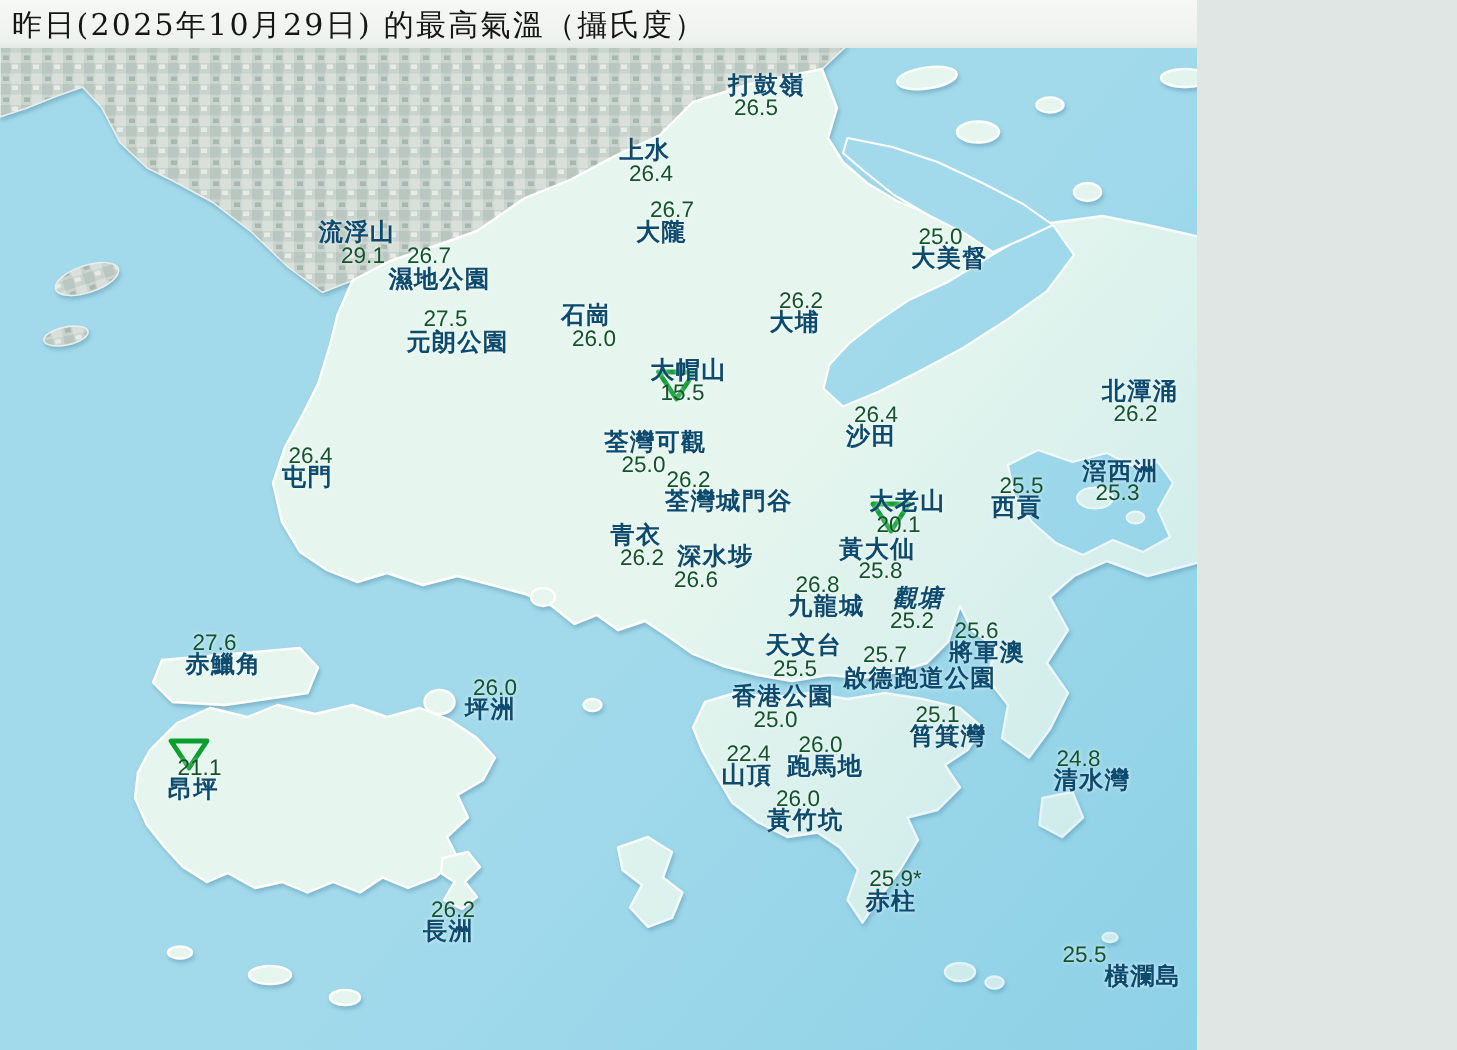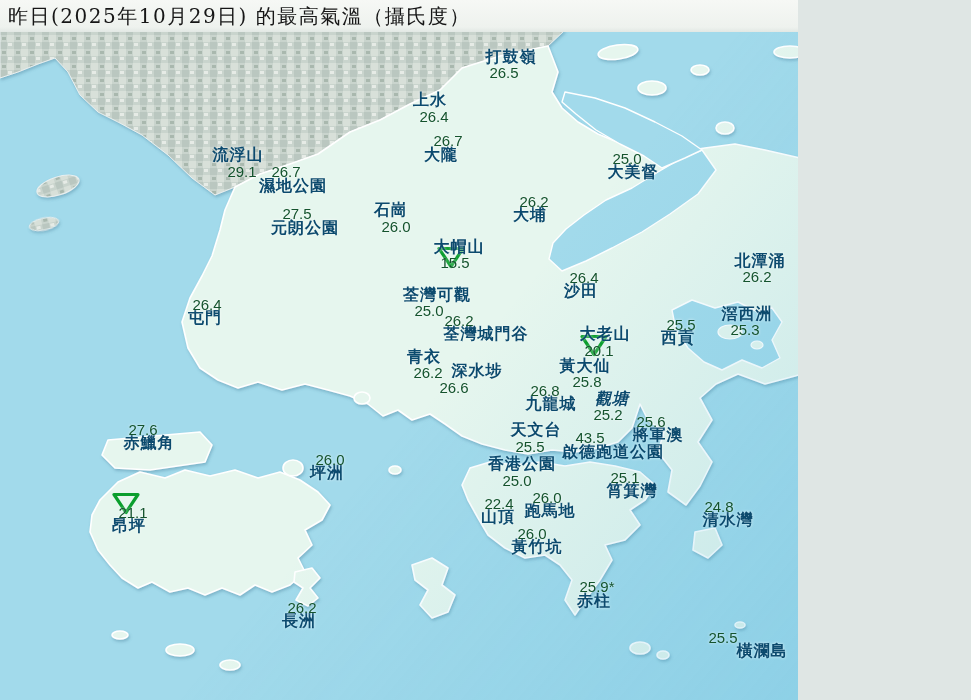--- a/index.html
+++ b/index.html
@@ -182,38 +182,38 @@
       <div class="st-value" style="left: 757px; top: 276px;">26.2</div>
       <div class="st-name" style="left: 760px; top: 261px;">北潭涌</div>
       <div class="st-value" style="left: 745px; top: 329px;">25.3</div>
       <div class="st-name" style="left: 747px; top: 314px;">滘西洲</div>
       <div class="st-value" style="left: 681px; top: 324px;">25.5</div>
       <div class="st-name" style="left: 678px; top: 338px;">西貢</div>
       <div class="st-value" style="left: 459px; top: 320px;">26.2</div>
       <div class="st-name" style="left: 486px; top: 334px;">荃灣城門谷</div>
       <div class="st-value" style="left: 428px; top: 372px;">26.2</div>
       <div class="st-name" style="left: 424px; top: 357px;">青衣</div>
-      <div class="st-value" style="left: 454px; top: 387px;">26.6</div>
+      <div class="st-value" style="left: 464px; top: 387px;">26.6</div>
       <div class="st-name" style="left: 477px; top: 371px;">深水埗</div>
       <div class="st-marker" style="left: 594px; top: 347px;"><svg width="32" height="26">
           <path d="M4,4 H28 L16,22 Z" fill="none" stroke="#0a9e2d" stroke-width="3.2" stroke-linejoin="round"></path>
         </svg></div>
       <div class="st-value" style="left: 599px; top: 350px;">20.1</div>
       <div class="st-name" style="left: 605px; top: 334px;">大老山</div>
       <div class="st-value" style="left: 587px; top: 381px;">25.8</div>
       <div class="st-name" style="left: 585px; top: 366px;">黃大仙</div>
       <div class="st-value" style="left: 545px; top: 390px;">26.8</div>
       <div class="st-name" style="left: 551px; top: 404px;">九龍城</div>
       <div class="st-value" style="left: 608px; top: 414px;">25.2</div>
       <div class="st-name" style="left: 612px; top: 399px; font-style: italic;">觀塘</div>
       <div class="st-value" style="left: 530px; top: 446px;">25.5</div>
       <div class="st-name" style="left: 536px; top: 430px;">天文台</div>
       <div class="st-value" style="left: 651px; top: 421px;">25.6</div>
       <div class="st-name" style="left: 658px; top: 435px;">將軍澳</div>
-      <div class="st-value" style="left: 590px; top: 437px;">43.5</div>
+      <div class="st-value" style="left: 590px; top: 437px;">25.7</div>
       <div class="st-name" style="left: 613px; top: 452px;">啟德跑道公園</div>
       <div class="st-value" style="left: 517px; top: 480px;">25.0</div>
       <div class="st-name" style="left: 522px; top: 464px;">香港公園</div>
       <div class="st-value" style="left: 625px; top: 477px;">25.1</div>
       <div class="st-name" style="left: 632px; top: 491px;">筲箕灣</div>
       <div class="st-value" style="left: 499px; top: 503px;">22.4</div>
       <div class="st-name" style="left: 498px; top: 517px;">山頂</div>
       <div class="st-value" style="left: 547px; top: 497px;">26.0</div>
       <div class="st-name" style="left: 550px; top: 511px;">跑馬地</div>
       <div class="st-value" style="left: 532px; top: 533px;">26.0</div>

